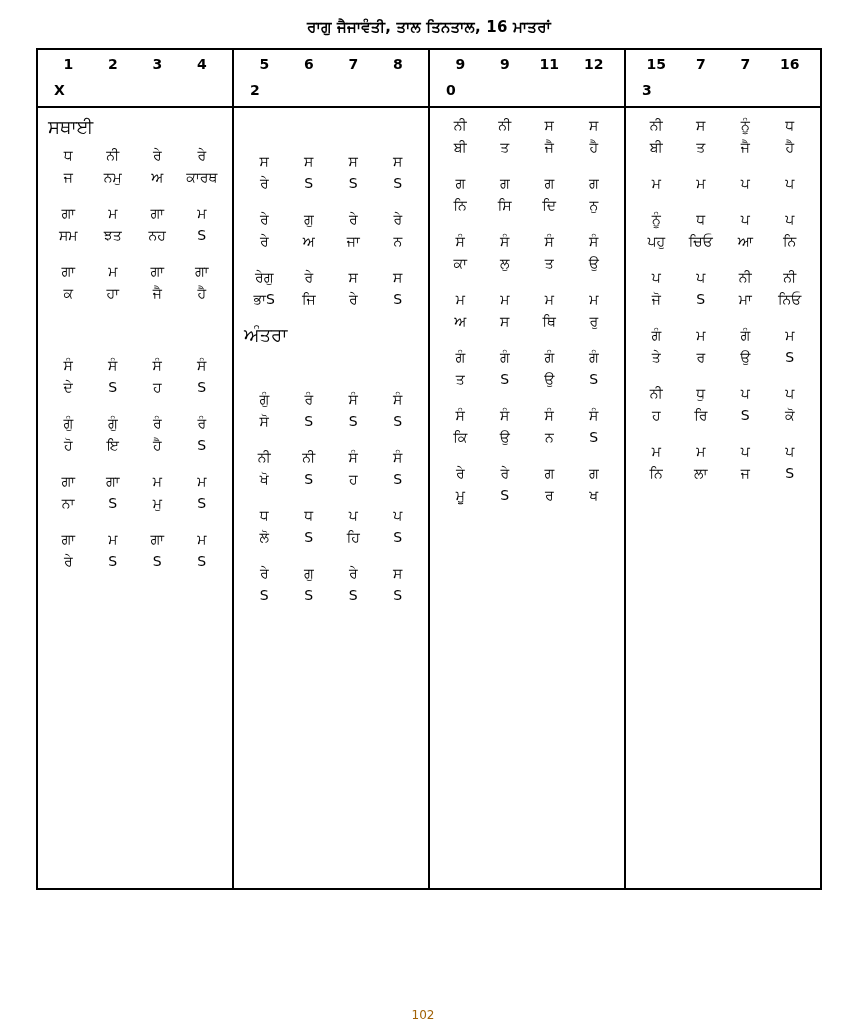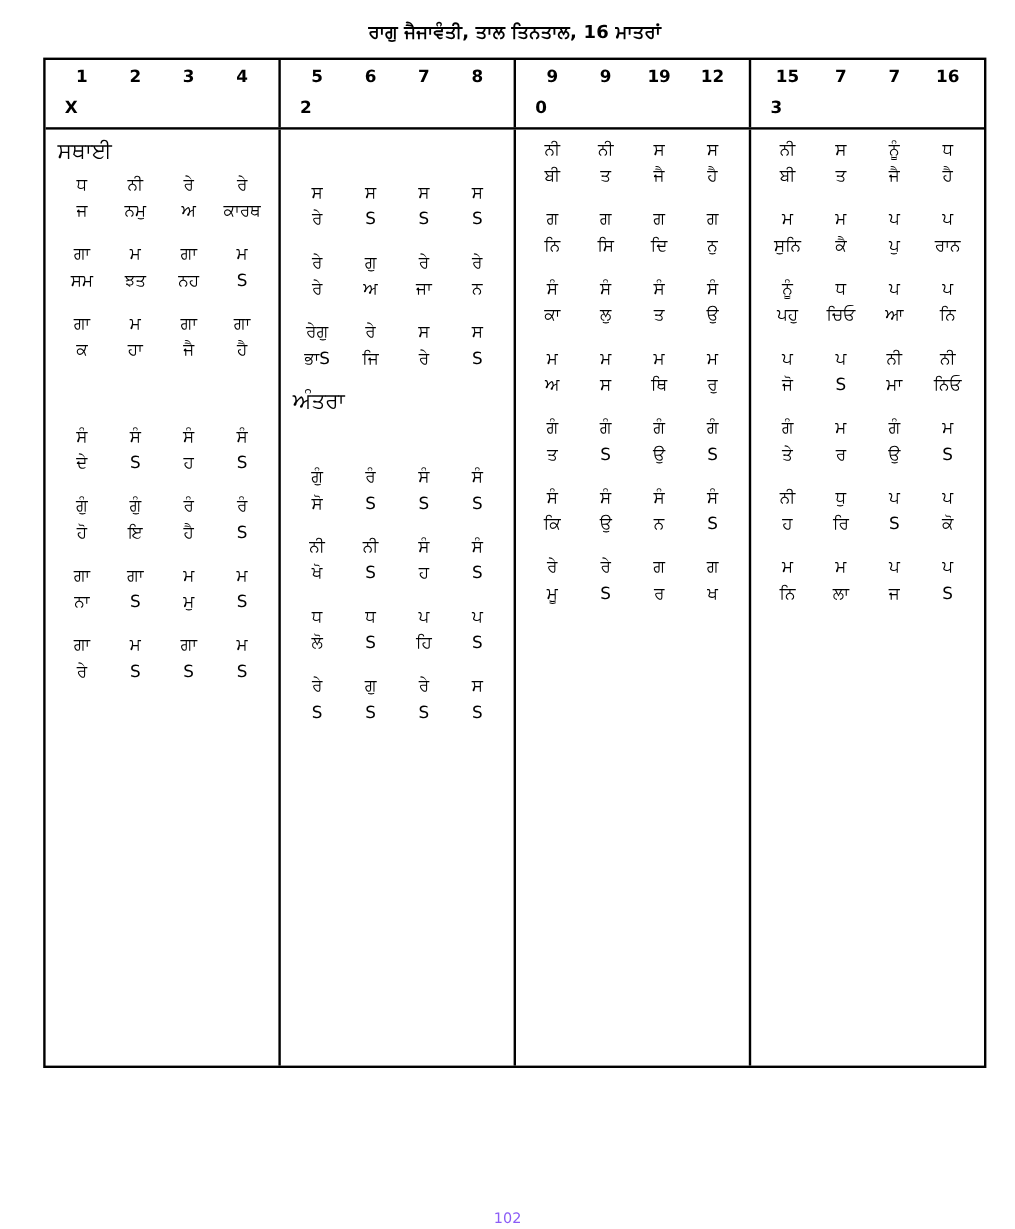--- a/index.html
+++ b/index.html
@@ -101,21 +101,21 @@
     margin-top: 8px;
     padding-right: 6px;
   }
   .page-num {
     position: absolute;
     bottom: 2px;
     left: 0;
     right: 0;
     text-align: center;
     font-size: 12px;
-    color: #8b5cf6;
+    color: #a16207;
   }
 </style>
 </head>
 <body>
 
 <div class="page">
 
   <div class="title">ਰਾਗੁ ਜੈਜਾਵੰਤੀ, ਤਾਲ ਤਿਨਤਾਲ, 16 ਮਾਤਰਾਂ</div>
 
   <div class="notation-table">
@@ -139,21 +139,21 @@
           <span>7</span>
           <span>8</span>
         </div>
         <div class="sam-row">2</div>
       </div>
 
       <div class="beat-col">
         <div class="beat-numbers">
           <span>9</span>
           <span>9</span>
-          <span>19</span>
+          <span>11</span>
           <span>12</span>
         </div>
         <div class="sam-row">0</div>
       </div>
 
       <div class="beat-col">
         <div class="beat-numbers">
           <span>15</span>
           <span>7</span>
           <span>7</span>
@@ -513,26 +513,20 @@
           </div>
         </div>
 
         <div class="block">
           <div class="line svaras">
             <span>ਮ</span>
             <span>ਮ</span>
             <span>ਪ</span>
             <span>ਪ</span>
           </div>
-          <div class="line lyrics">
-            <span>ਸੁਨਿ</span>
-            <span>ਕੈ</span>
-            <span>ਪੁ</span>
-            <span>ਰਾਨ</span>
-          </div>
         </div>
 
         <div class="block">
           <div class="line svaras">
             <span>ਨੂੰ</span>
             <span>ਧ</span>
             <span>ਪ</span>
             <span>ਪ</span>
           </div>
           <div class="line lyrics">

